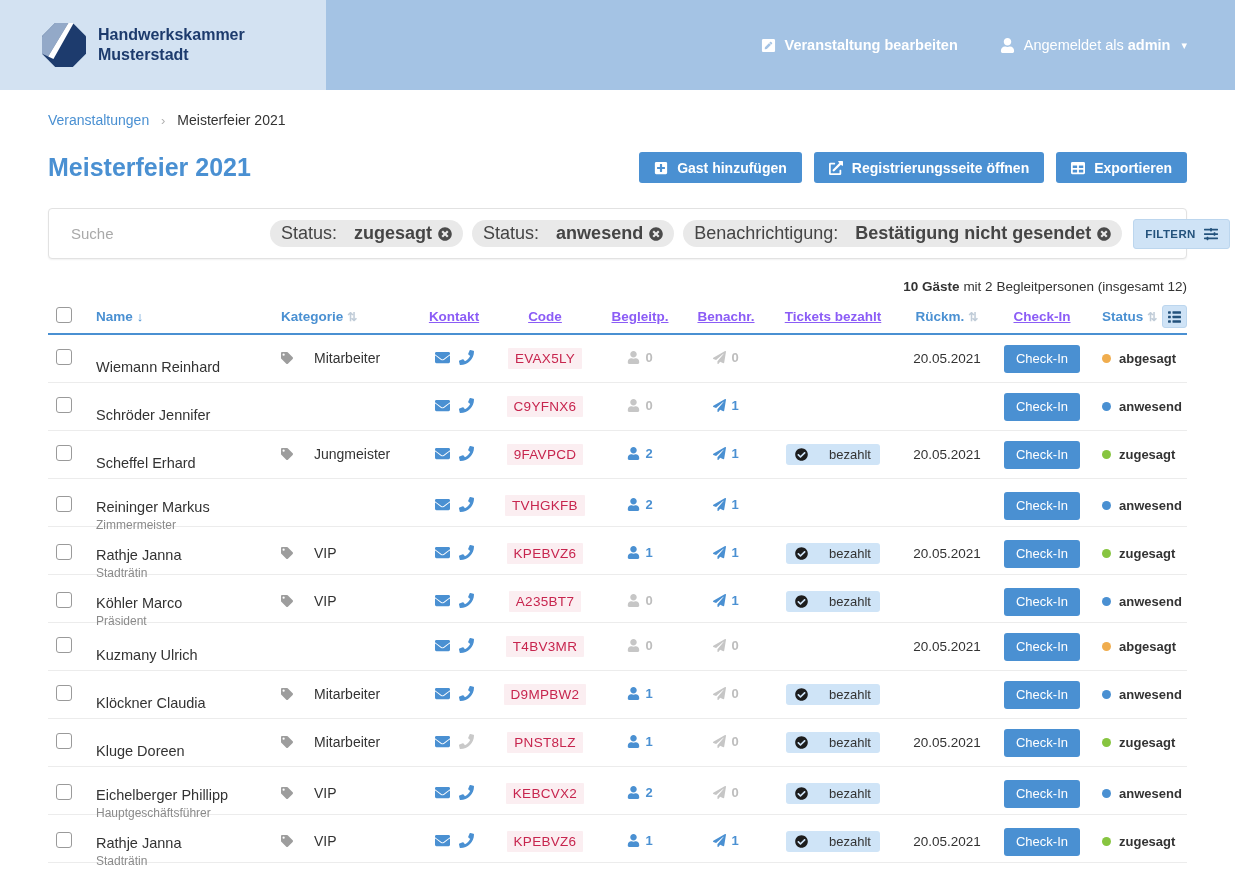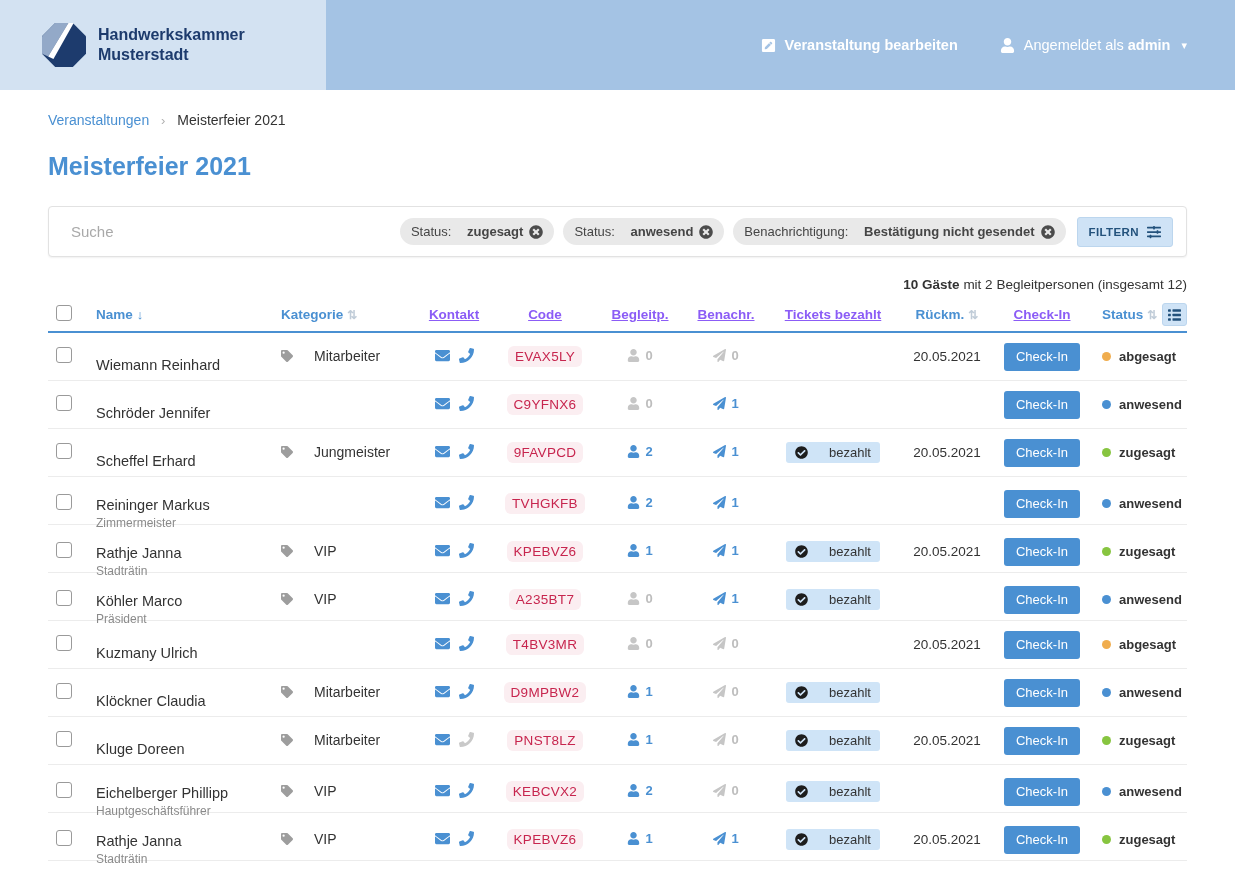--- a/index.html
+++ b/index.html
@@ -34,21 +34,21 @@
   .btn-blue svg { width:14px; height:14px; fill:#fff; }
 
   
   .search-card { margin:25px 48px 0; height:51px; background:#fff; border:1px solid #e2e2e2;
     border-radius:4px; box-shadow:0 1px 2px rgba(0,0,0,.06); display:flex; align-items:center;
     padding:0 13px 0 22px; }
   .search-input { flex:1; border:none; outline:none; font-size:15px; font-family:inherit; color:#444; }
   .search-input::placeholder { color:#a9a9a9; }
   .chips { display:flex; align-items:center; gap:9px; }
   .chip { display:inline-flex; align-items:center; gap:6px; background:#e9e9e9; border-radius:14px;
-    height:27px; padding:0 11px; font-size:13px; color:#454545; cursor:default; white-space:nowrap; }
+    height:27px; padding:0 11px; font-size:18px; color:#454545; cursor:default; white-space:nowrap; }
   .chip b { font-weight:bold; }
   .chip svg { width:14px; height:14px; fill:#4b4b4b; cursor:pointer; }
   .btn-filter { display:inline-flex; align-items:center; gap:8px; background:#cfe3f6; color:#23527c;
     border:1px solid #bcd6ee; border-radius:3px; height:30px; padding:0 11px; font-size:11.5px;
     font-weight:bold; letter-spacing:.4px; font-family:inherit; cursor:pointer; margin-left:11px; }
   .btn-filter svg { width:14px; height:14px; fill:#23527c; }
 
   
   .summary { margin:20px 48px 0; text-align:right; font-size:13.5px; color:#333; }
 
@@ -74,21 +74,21 @@
   .name-cell { line-height:1.2; }
   .gname { color:#333; font-size:14.5px;margin-top:20px; }
   .gsub { color:#8a8a8a; font-size:12px; margin-top:2px; }
   .cat-wrap { display:inline-flex; align-items:center; gap:21px; color:#333; }
   .cat-wrap svg { width:12px; height:12px; fill:#9d9d9d; }
   .contact { display:flex; justify-content:center; gap:9px; }
   .contact svg { width:15px; height:15px; cursor:pointer; }
   .ic-mail svg { fill:#4a90d2; }
   .ic-phone svg { fill:#4a90d2; }
   .ic-phone.muted svg { fill:#c9c9c9; }
-  .code-pill { display:inline-block; background:#fbeef1; color:#c7254e; border-radius:6px;
+  .code-pill { display:inline-block; background:#fbeef1; color:#c7254e; border-radius:1px;
     padding:3px 7px; font-size:13.5px; cursor:pointer; letter-spacing:.3px; }
   .count { display:inline-flex; align-items:center; gap:5px; font-weight:bold; font-size:13px;
     color:#4a90d2; }
   .count svg { width:13px; height:13px; fill:#4a90d2; }
   .zero .count { color:#bdbdbd; }
   .zero .count svg { fill:#c6c6c6; }
   .paid-badge { display:inline-flex; align-items:center; gap:21px; background:#cfe4f7; color:#333;
     border-radius:3px; padding:3px 9px; font-size:13px; }
   .paid-badge svg { width:13px; height:13px; fill:#1d1d1d; }
   .date { font-size:13.5px; color:#333; }
@@ -133,20 +133,40 @@
 </div>
 
 <div class="breadcrumb">
   <a>Veranstaltungen</a>
   <span class="crumb-sep">›</span>
   <span>Meisterfeier 2021</span>
 </div>
 
 <div class="title-row">
   <div class="page-title">Meisterfeier 2021</div>
+  <div class="actions">
+    <button class="btn-blue">
+      <svg viewBox="0 0 448 512">
+          <path d="M400 32H48C21.5 32 0 53.5 0 80v352c0 26.5 21.5 48 48 48h352c26.5 0 48-21.5 48-48V80c0-26.5-21.5-48-48-48zm-32 252c0 6.6-5.4 12-12 12h-92v92c0 6.6-5.4 12-12 12h-56c-6.6 0-12-5.4-12-12v-92H92c-6.6 0-12-5.4-12-12v-56c0-6.6 5.4-12 12-12h92v-92c0-6.6 5.4-12 12-12h56c6.6 0 12 5.4 12 12v92h92c6.6 0 12 5.4 12 12v56z"></path>
+        </svg>
+      <span>Gast hinzufügen</span>
+    </button>
+    <button class="btn-blue">
+      <svg viewBox="0 0 512 512">
+          <path d="M432 320h-32a16 16 0 0 0-16 16v112H64V128h144a16 16 0 0 0 16-16V80a16 16 0 0 0-16-16H48A48 48 0 0 0 0 112v352a48 48 0 0 0 48 48h352a48 48 0 0 0 48-48V336a16 16 0 0 0-16-16zM488 0h-128c-21.4 0-32.1 25.9-17 41l35.7 35.7L135 320.4a24 24 0 0 0 0 34L157.7 377a24 24 0 0 0 34 0l243.6-243.7L471 169c15 15 41 4.5 41-17V24a24 24 0 0 0-24-24z"></path>
+        </svg>
+      <span>Registrierungsseite öffnen</span>
+    </button>
+    <button class="btn-blue">
+      <svg viewBox="0 0 512 512">
+          <path d="M464 32H48C21.5 32 0 53.5 0 80v352c0 26.5 21.5 48 48 48h416c26.5 0 48-21.5 48-48V80c0-26.5-21.5-48-48-48zM224 416H64v-96h160v96zm0-160H64v-96h160v96zm224 160H288v-96h160v96zm0-160H288v-96h160v96z"></path>
+        </svg>
+      <span>Exportieren</span>
+    </button>
+  </div>
 </div>
 
 <div class="search-card">
   <input class="search-input" placeholder="Suche" style="">
   <div class="chips">
     <span class="chip">
       <span>Status:</span>&nbsp;<b>zugesagt</b>
       <svg viewBox="0 0 512 512">
           <path d="M256 8C119 8 8 119 8 256s111 248 248 248 248-111 248-248S393 8 256 8zm121.6 313.1c4.7 4.7 4.7 12.3 0 17L338 377.6c-4.7 4.7-12.3 4.7-17 0L256 312l-65.1 65.6c-4.7 4.7-12.3 4.7-17 0L134.4 338c-4.7-4.7-4.7-12.3 0-17l65.6-65-65.6-65.1c-4.7-4.7-4.7-12.3 0-17l39.6-39.6c4.7-4.7 12.3-4.7 17 0l65 65.7 65.1-65.6c4.7-4.7 12.3-4.7 17 0l39.6 39.6c4.7 4.7 4.7 12.3 0 17L312 256l65.6 65.1z"></path>
         </svg>

